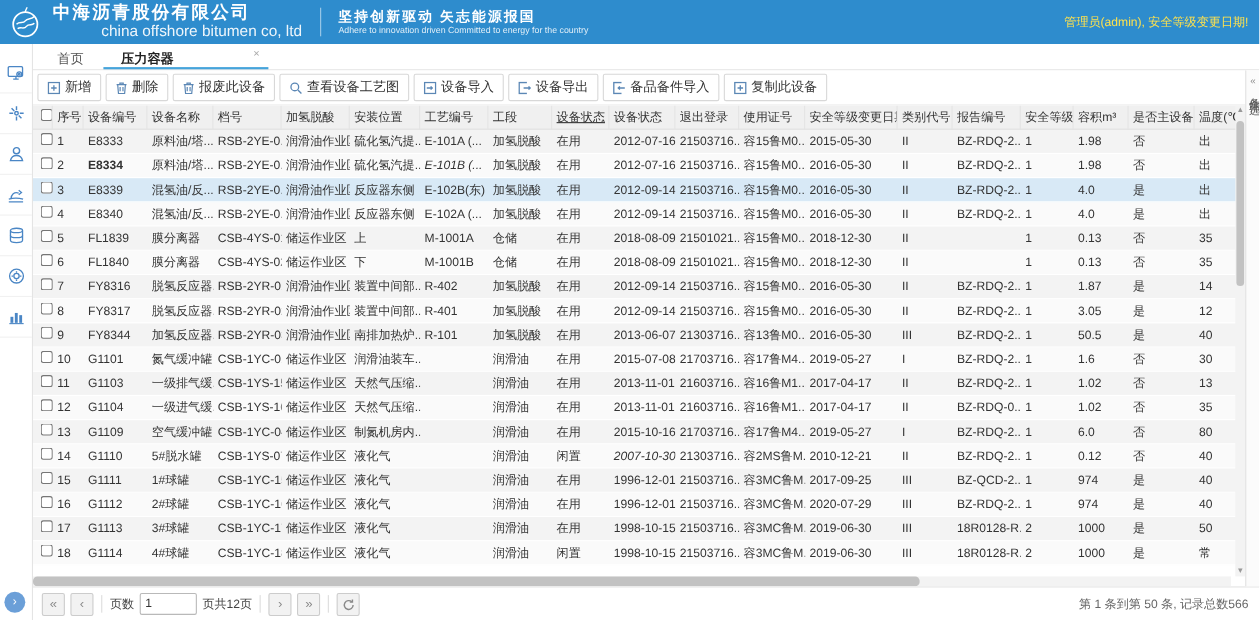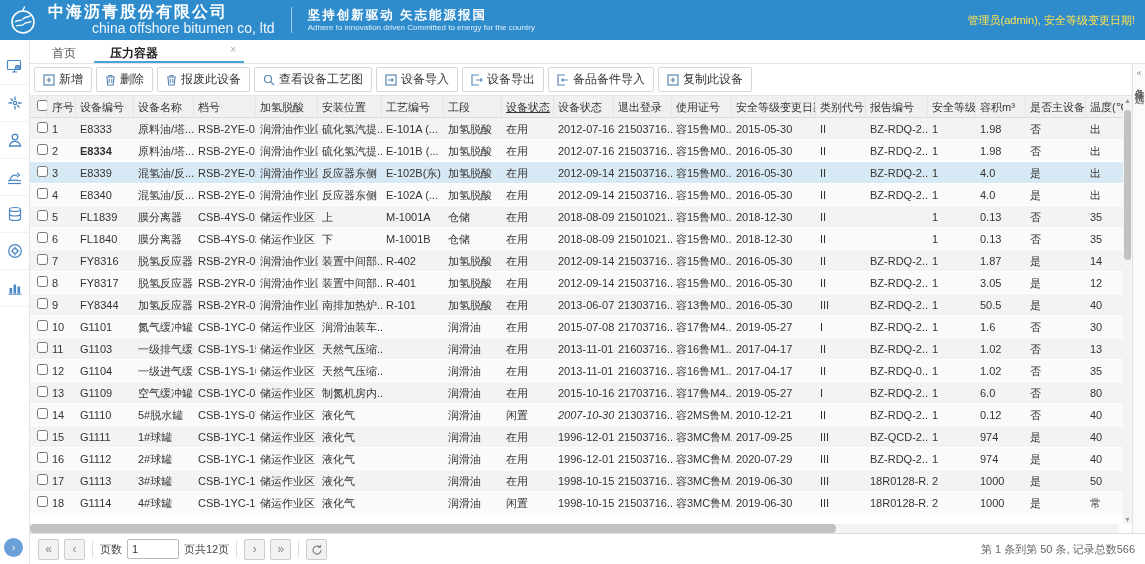--- a/index.html
+++ b/index.html
@@ -288,21 +288,21 @@
                 <div class="cell" style="width: 56px;">出</div>
               </div>
               <div class="grow">
                 <div class="cell" style="width: 18px;"><input type="checkbox" class="cb" style=""></div>
                 <div class="cell" style="width: 28px;">2</div>
                 <div class="cell" style="width: 58px; font-weight: bold;">E8334</div>
                 <div class="cell" style="width: 60px;">原料油/塔...</div>
                 <div class="cell" style="width: 62px;">RSB-2YE-0...</div>
                 <div class="cell" style="width: 62px;">润滑油作业区</div>
                 <div class="cell" style="width: 64px;">硫化氢汽提...</div>
-                <div class="cell" style="width: 62px;">E-101B (...</div>
+                <div class="cell" style="width: 62px; font-style: italic;">E-101B (...</div>
                 <div class="cell" style="width: 58px;">加氢脱酸</div>
                 <div class="cell" style="width: 52px;">在用</div>
                 <div class="cell" style="width: 60px;">2012-07-16</div>
                 <div class="cell" style="width: 58px;">21503716...</div>
                 <div class="cell" style="width: 60px;">容15鲁M0...</div>
                 <div class="cell" style="width: 84px;">2016-05-30</div>
                 <div class="cell" style="width: 50px;">II</div>
                 <div class="cell" style="width: 62px;">BZ-RDQ-2...</div>
                 <div class="cell" style="width: 48px;">1</div>
                 <div class="cell" style="width: 50px;">1.98</div>

